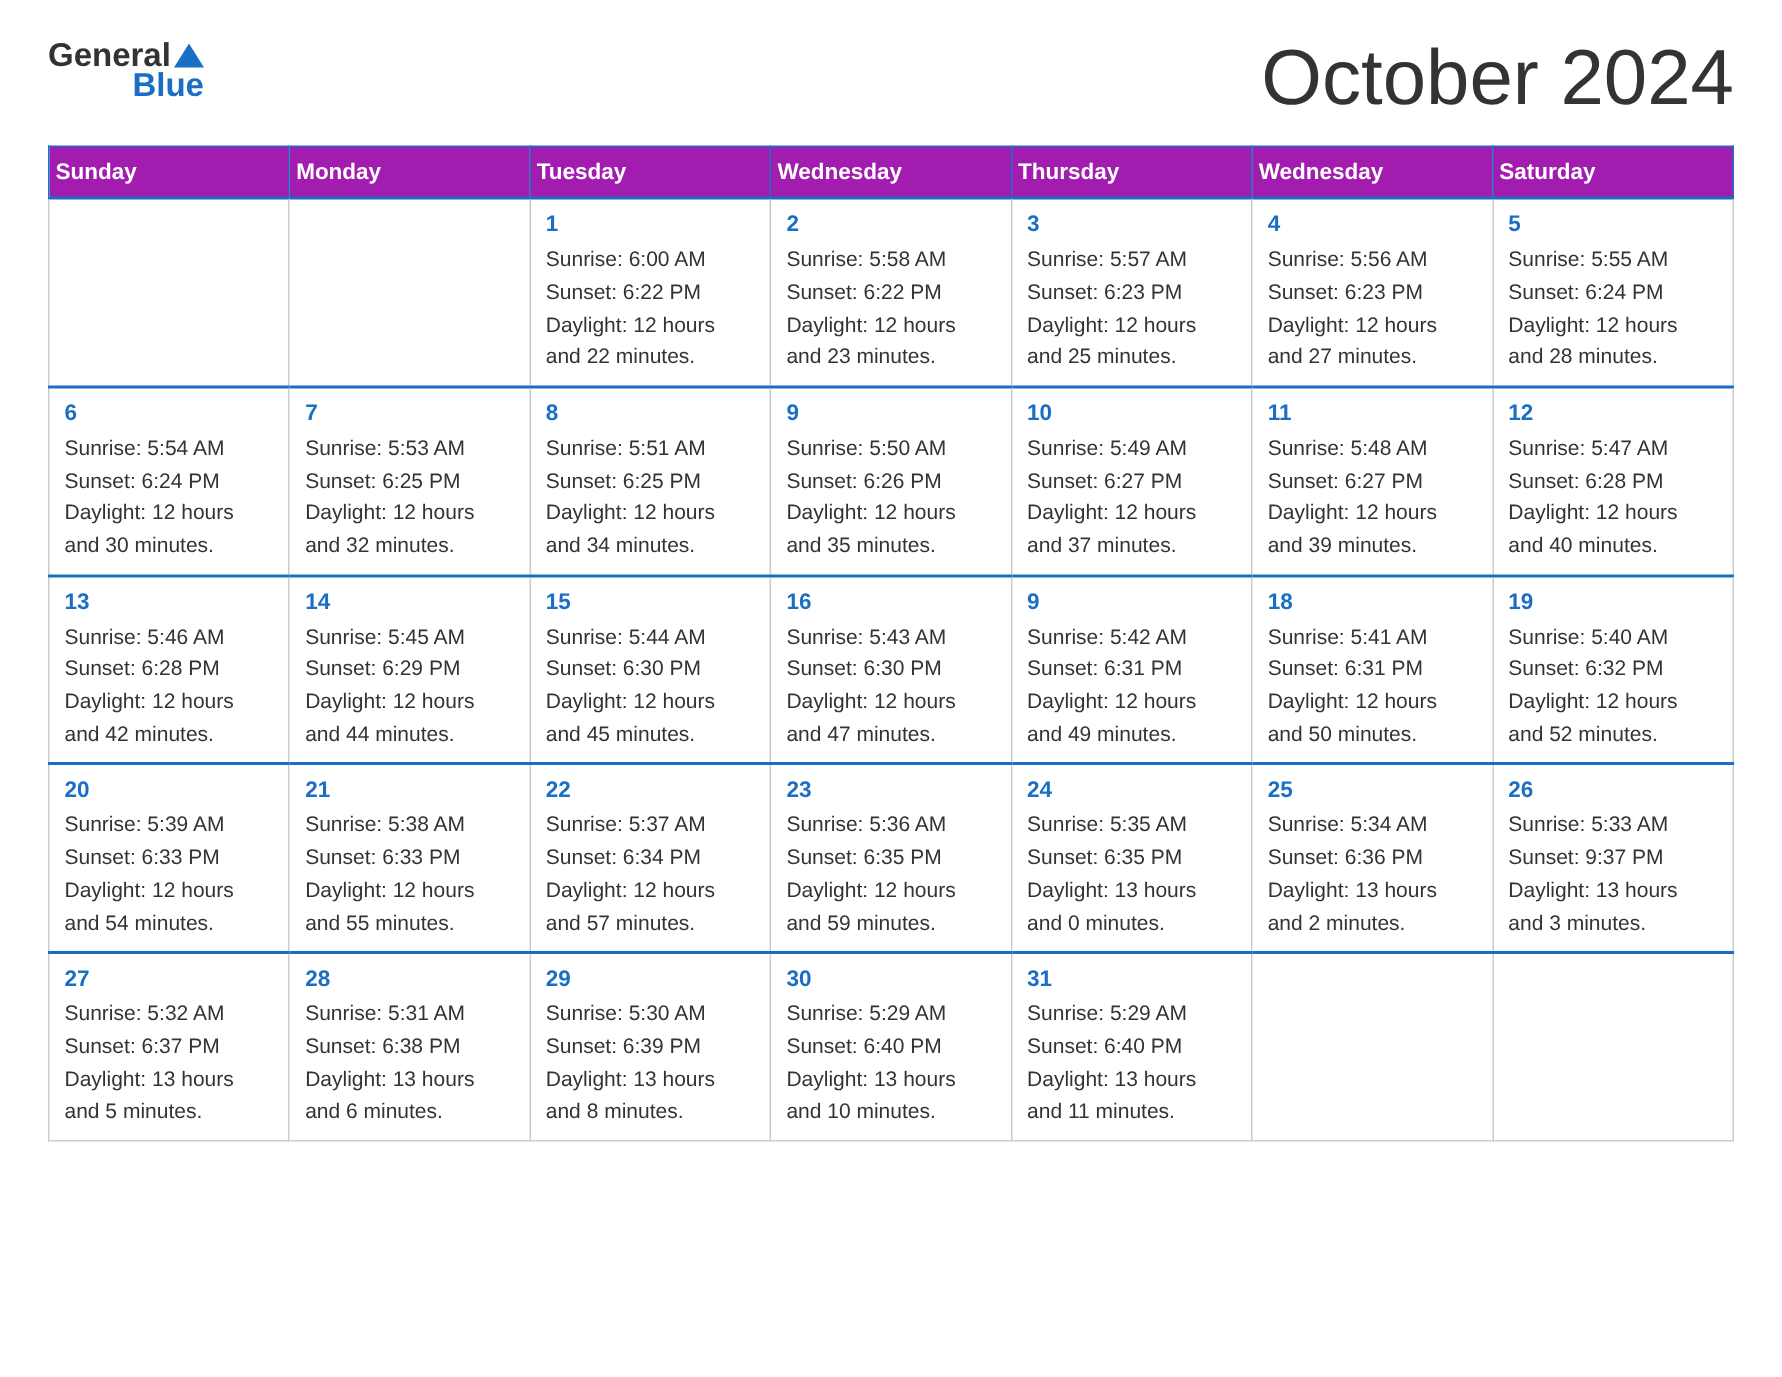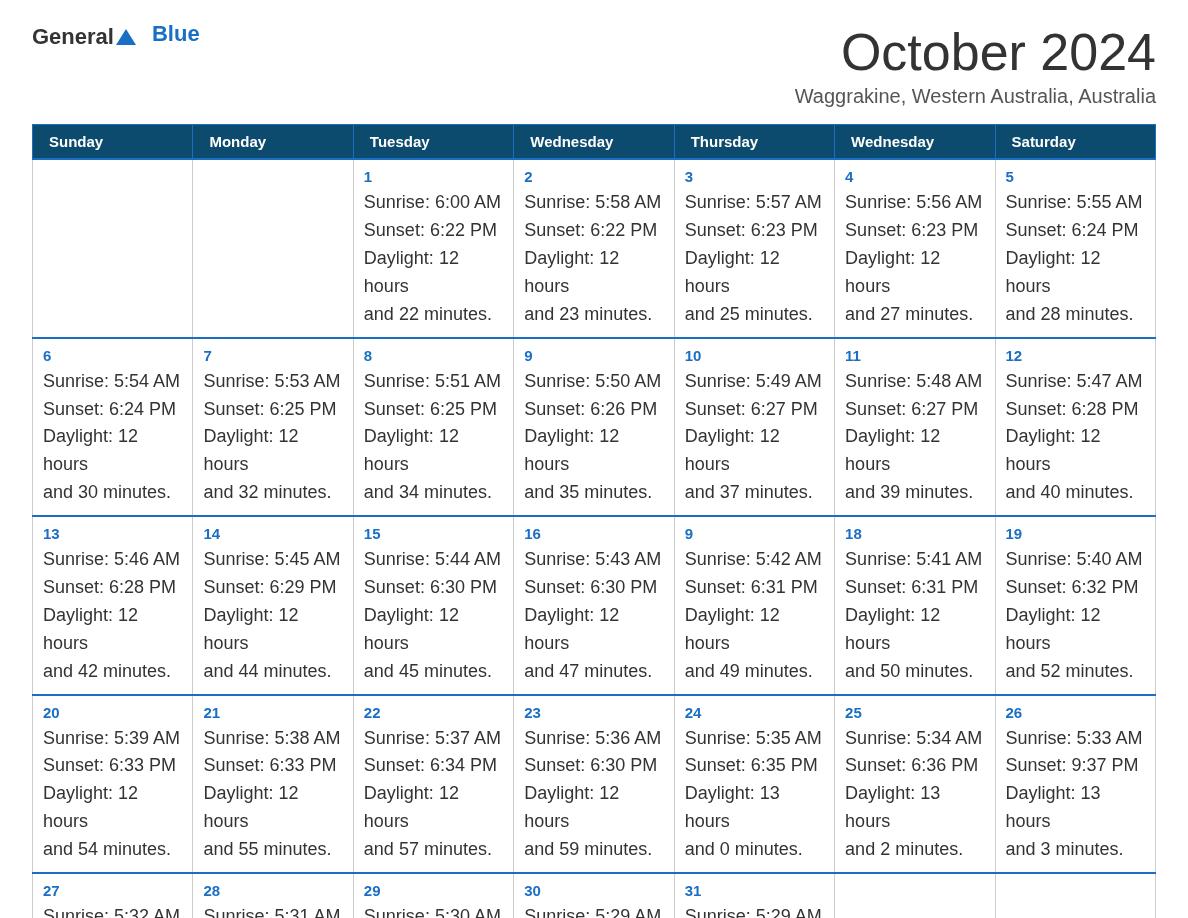--- a/index.html
+++ b/index.html
@@ -27,44 +27,44 @@
       font-weight: bold;
       color: #333;
     }
     .logo-text-blue {
       font-size: 22px;
       font-weight: bold;
       color: #1a6fc4;
       margin-left: 16px;
     }
     .title-block {
-      text-align: right;
+      text-align: center;
     }
     .month-title {
       font-size: 52px;
       font-weight: normal;
       color: #333;
       line-height: 1.1;
     }
     .location-subtitle {
       font-size: 20px;
       color: #555;
       margin-top: 4px;
     }
     .calendar-table {
       width: 100%;
       border-collapse: collapse;
       margin-top: 16px;
     }
     .calendar-table th {
-      background-color: #0c4a6e;
+      background-color: #a21caf;
       color: #fff;
       font-size: 15px;
       font-weight: bold;
-      padding: 8px 16px;
+      padding: 8px 4px;
       text-align: left;
       border: 1px solid #1a6fc4;
     }
     .calendar-table td {
       vertical-align: top;
       padding: 8px 10px;
       border: 1px solid #ccc;
       font-size: 13px;
       color: #333;
       width: calc(100% / 7);
@@ -72,51 +72,50 @@
       height: 110px;
     }
     .day-number {
       font-size: 15px;
       font-weight: bold;
       color: #1a6fc4;
       display: block;
       margin-bottom: 4px;
     }
     .day-info {
-      font-size: 18px;
+      font-size: 14px;
       line-height: 1.55;
       color: #333;
     }
     .empty-cell {
       background: #fff;
     }
     tr.week-row td {
       border-top: 2px solid #1a6fc4;
     }
   </style>
 </head>
 <body>
 
 <div class="header-row">
   <div class="logo">
-    <div style="display:flex;align-items:center;">
+    <div style="display:flex;flex-direction:column;align-items:flex-end;">
       <div style="display:flex;align-items:center;">
         <span class="logo-text-general">General</span>
         <div style="display:flex;flex-direction:column;align-items:center;margin-left:2px;">
           <svg width="20" height="20" viewBox="0 0 20 20">
             <polygon points="10,2 20,18 0,18" fill="#1a6fc4"></polygon>
           </svg>
         </div>
       </div>
       <span class="logo-text-blue" style="margin-top:-6px;">Blue</span>
     </div>
   </div>
   <div class="title-block">
     <div class="month-title">October 2024</div>
-    <div class="location-subtitle">Waggrakine, Western Australia, Australia</div>
   </div>
 </div>
 
 <table class="calendar-table">
   <thead>
     <tr>
     <th>Sunday</th>
         <th>Monday</th>
         <th>Tuesday</th>
         <th>Wednesday</th>
@@ -285,21 +284,21 @@
         <td>
           <span class="day-number">22</span>
           <div class="day-info" style="white-space: pre-line;">Sunrise: 5:37 AM
 Sunset: 6:34 PM
 Daylight: 12 hours
 and 57 minutes.</div>
         </td>
         <td>
           <span class="day-number">23</span>
           <div class="day-info" style="white-space: pre-line;">Sunrise: 5:36 AM
-Sunset: 6:30 PM
+Sunset: 6:35 PM
 Daylight: 12 hours
 and 59 minutes.</div>
         </td>
         <td>
           <span class="day-number">24</span>
           <div class="day-info" style="white-space: pre-line;">Sunrise: 5:35 AM
 Sunset: 6:35 PM
 Daylight: 13 hours
 and 0 minutes.</div>
         </td>

